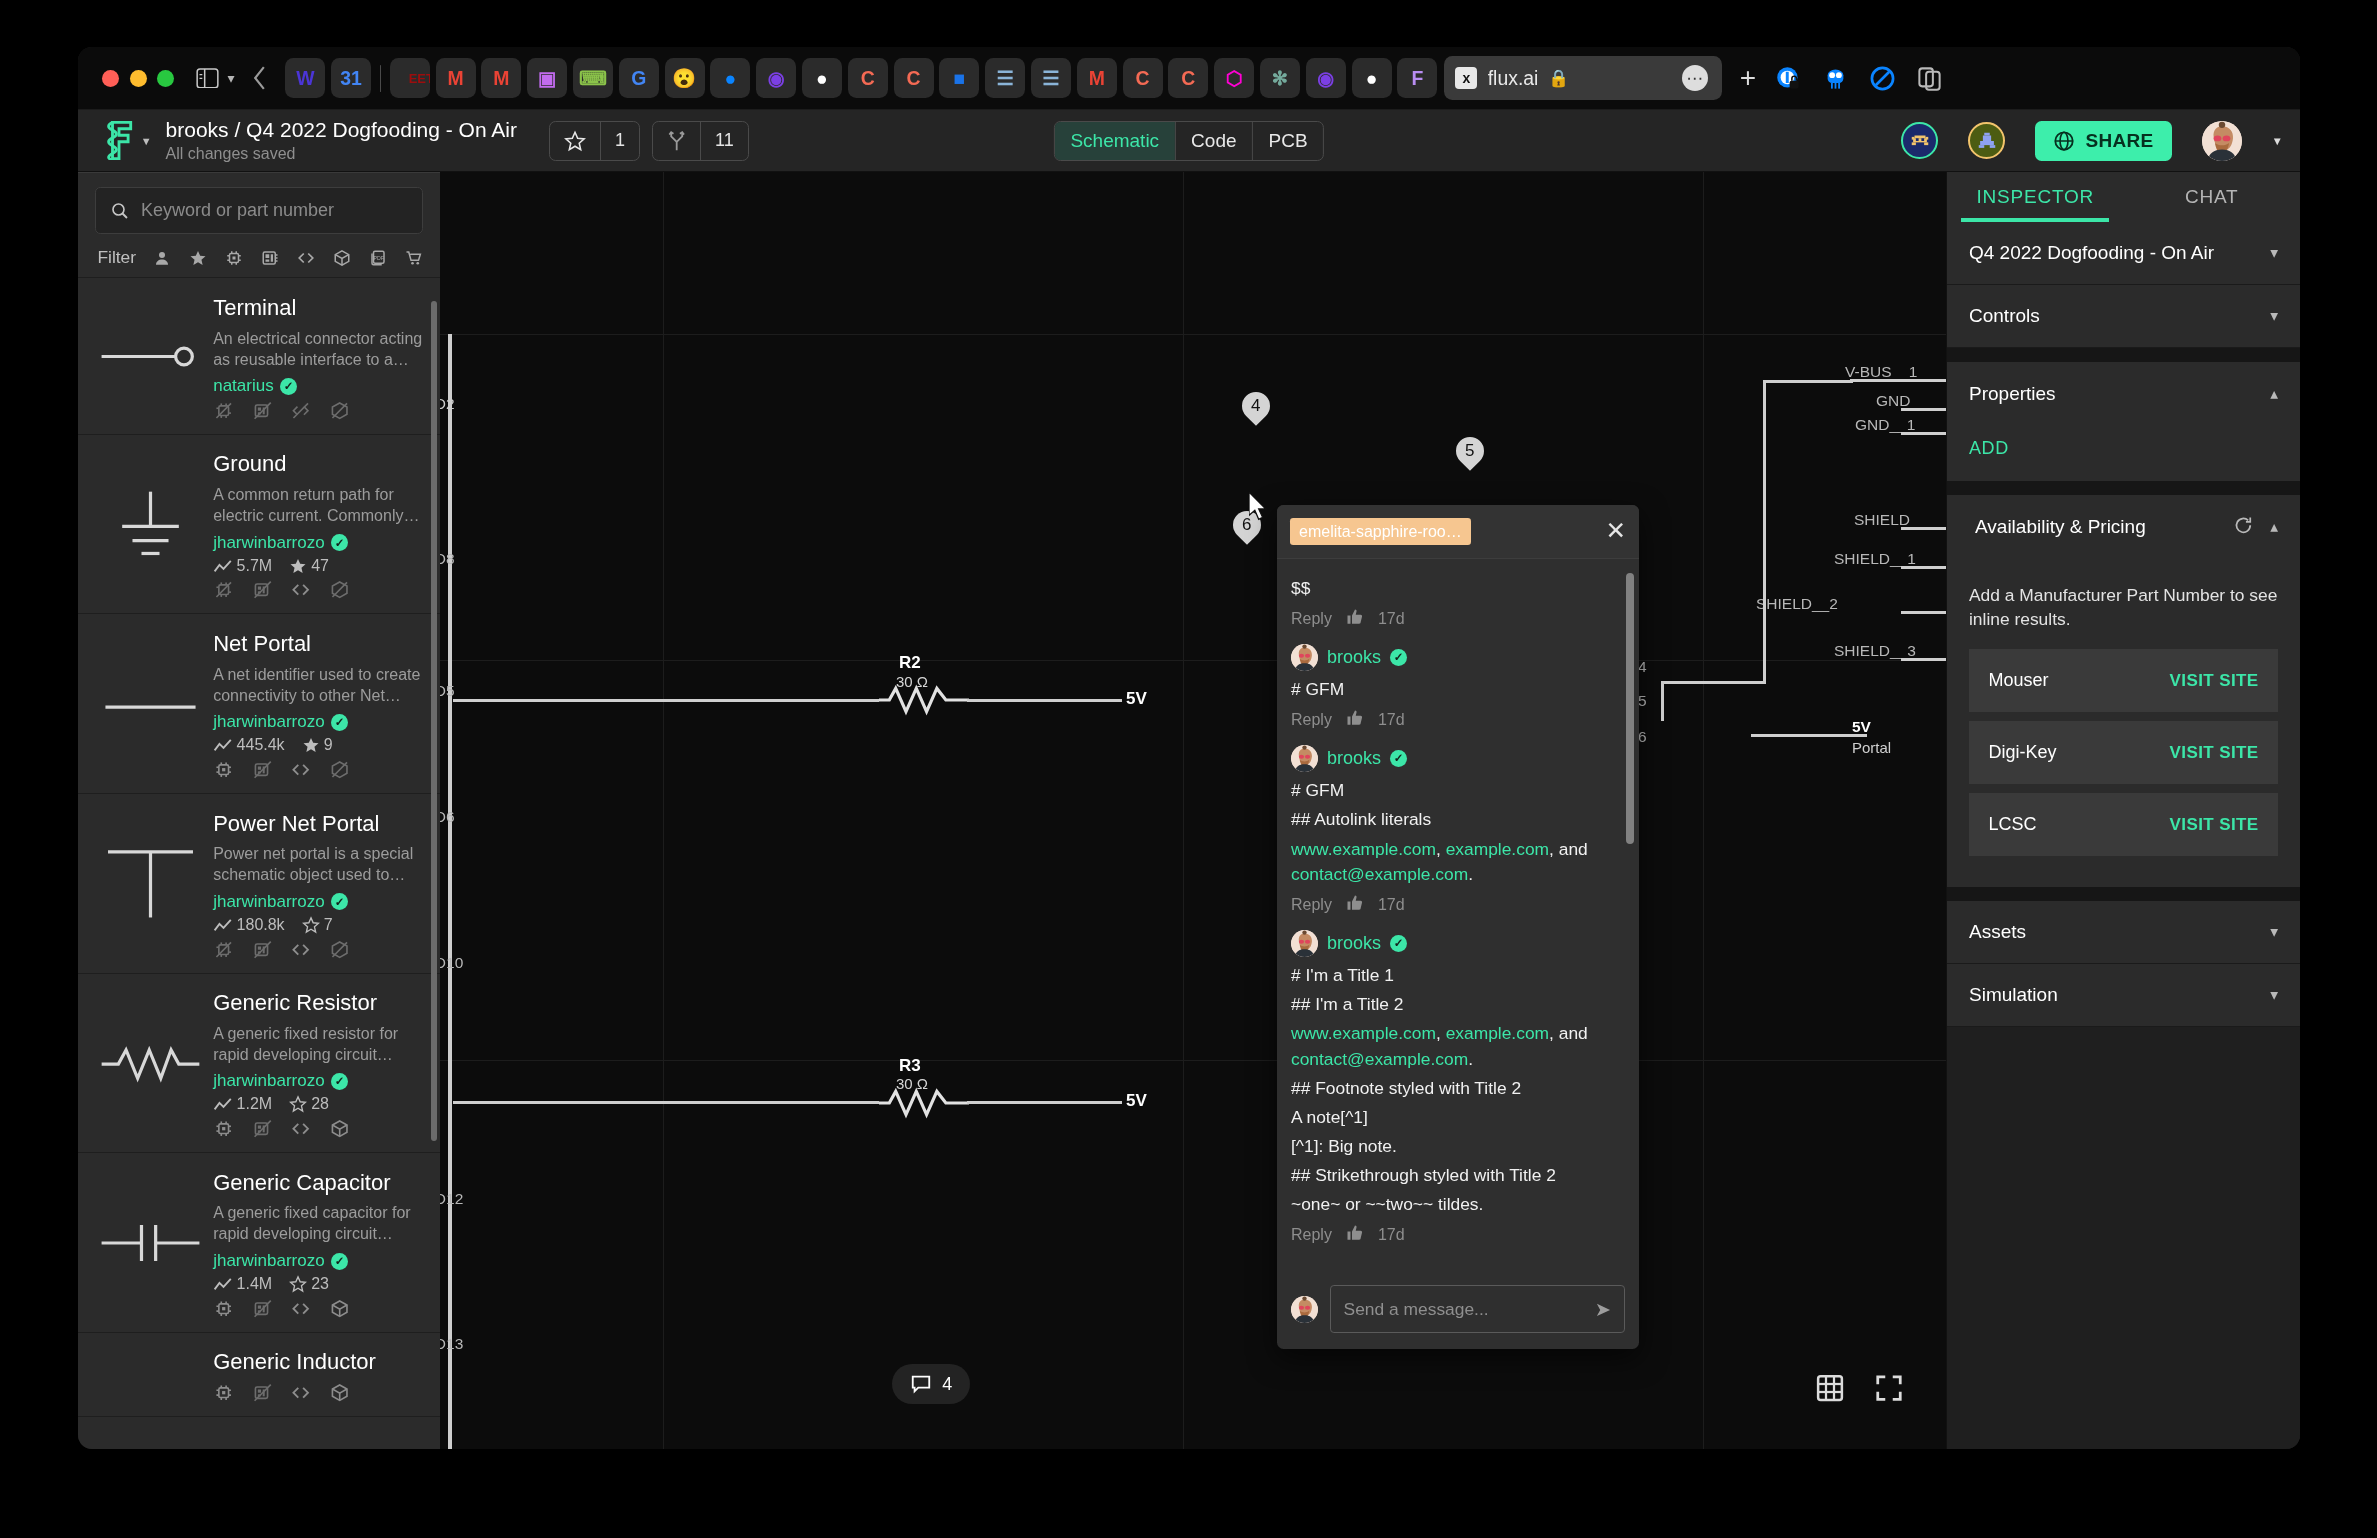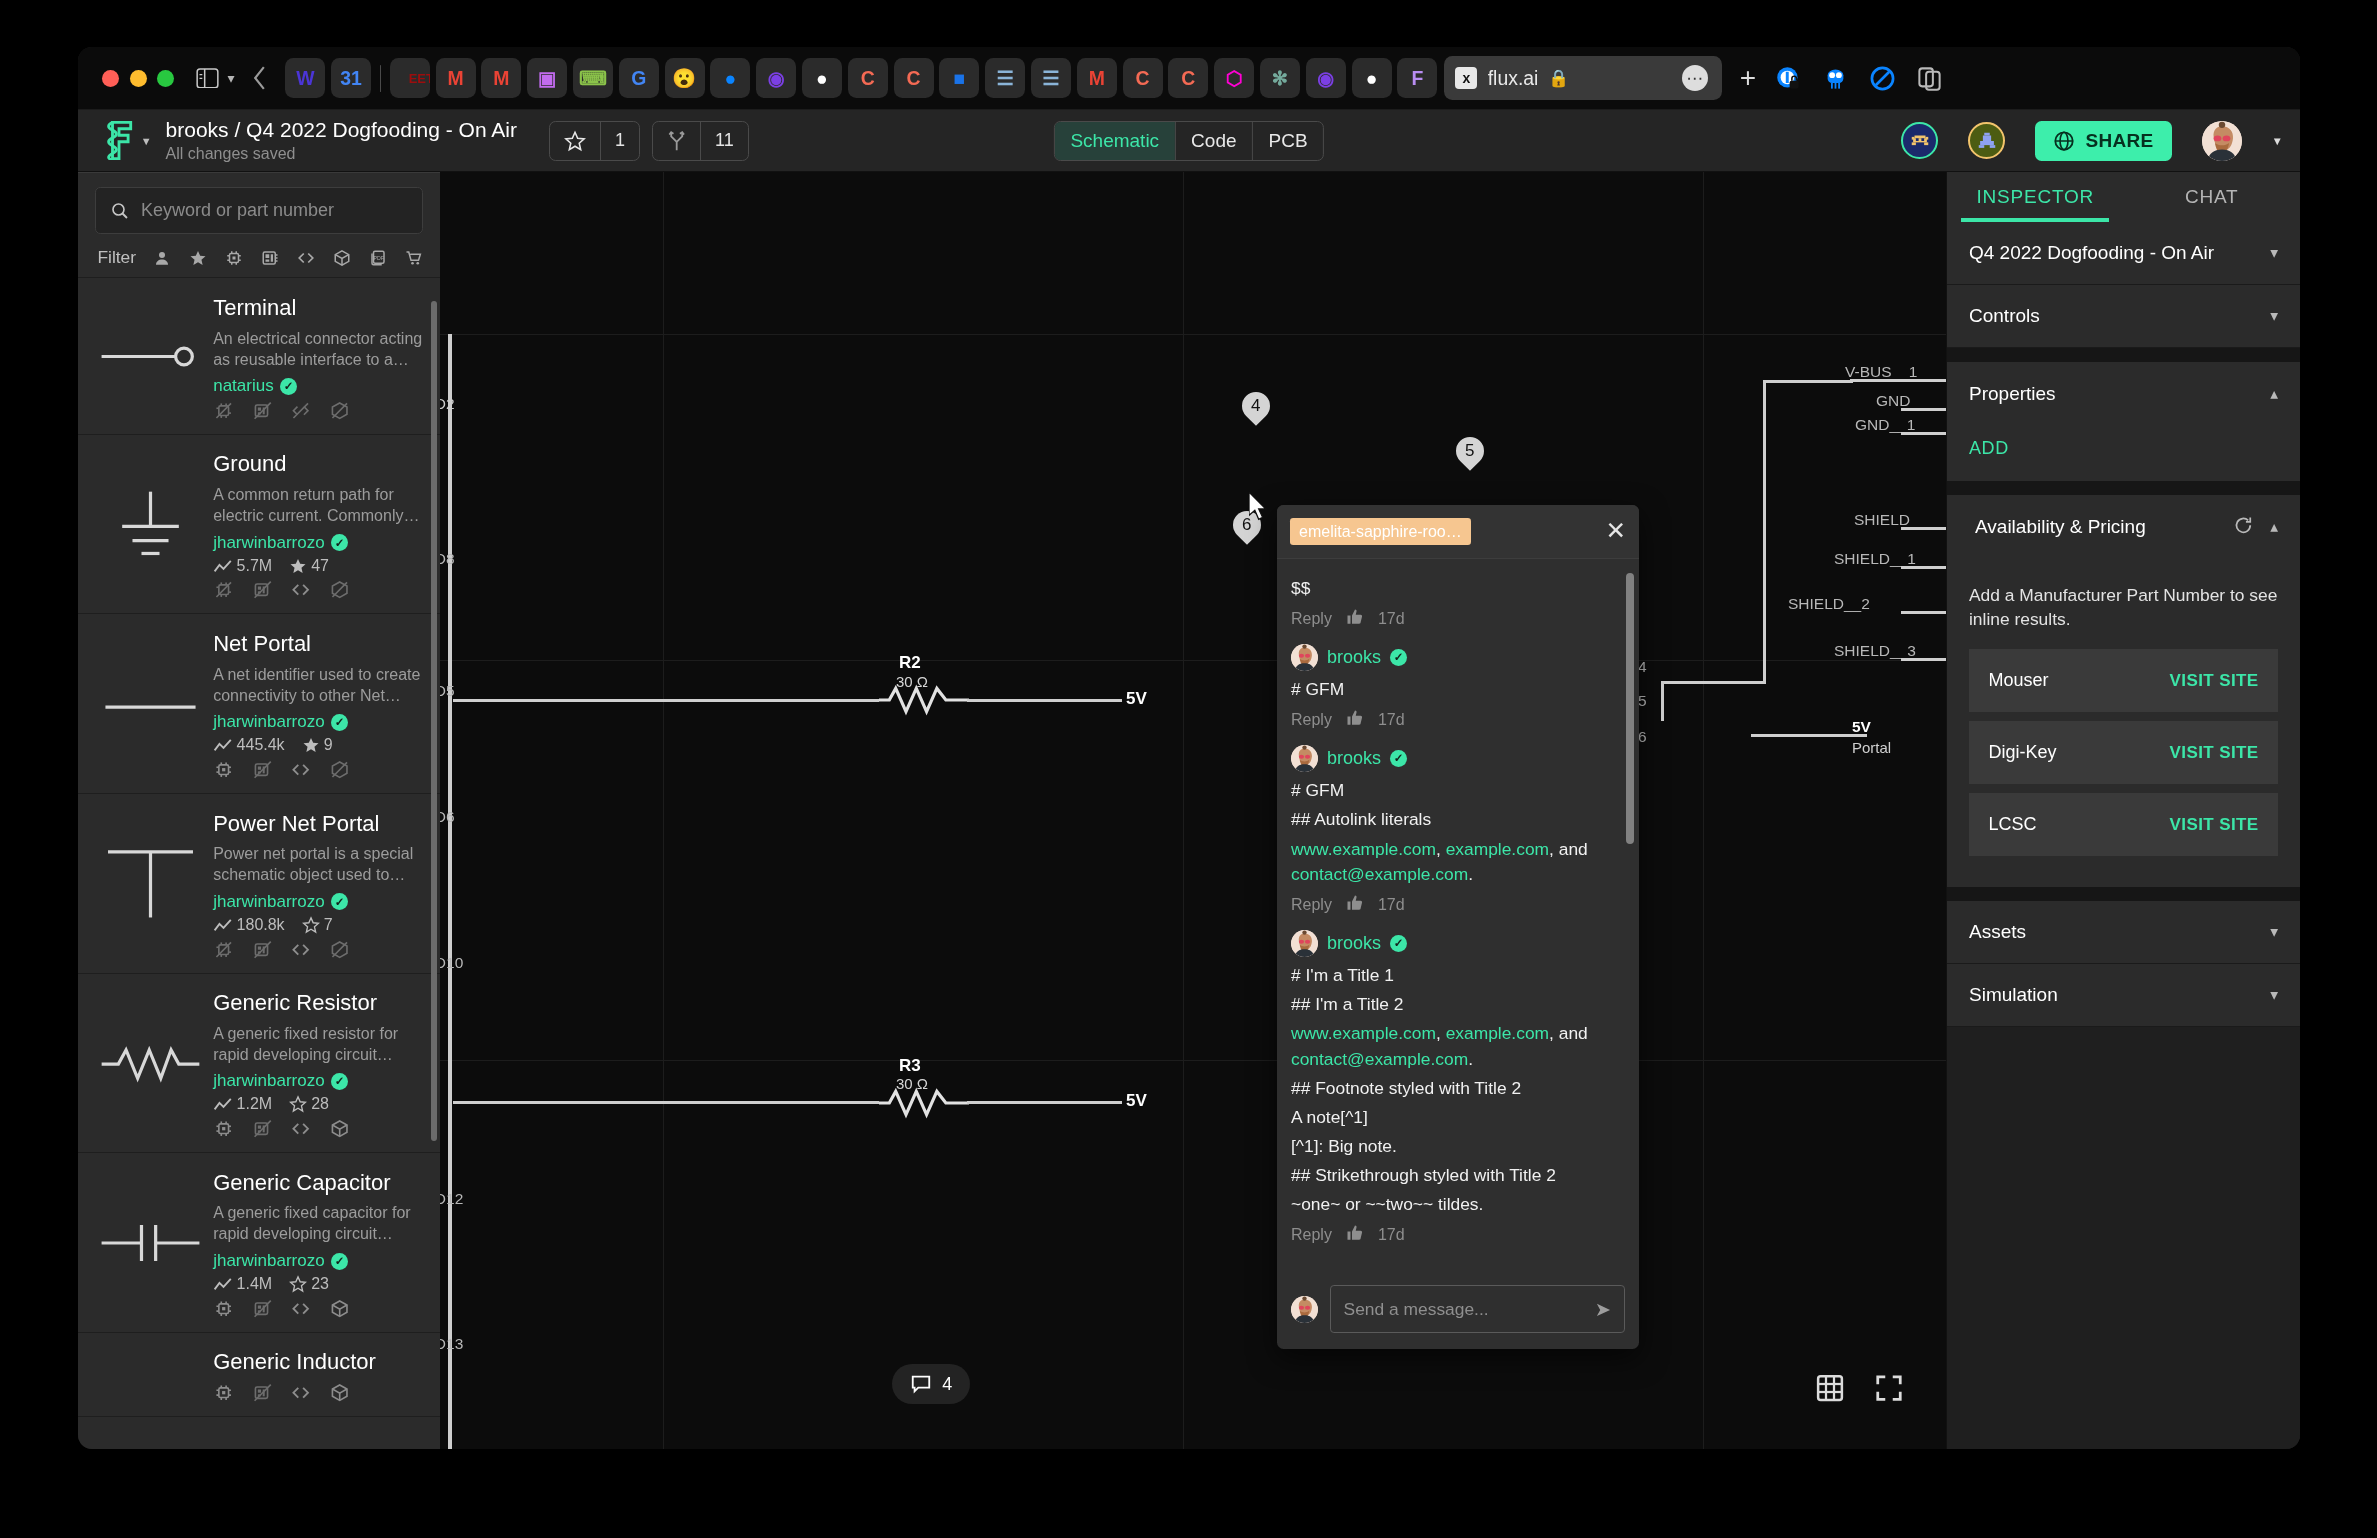--- a/index.html
+++ b/index.html
@@ -970,21 +970,21 @@
       <div class="pinlabel" style="left:1405px; top:191px;">V-BUS__1</div>
       <div class="wire" style="left:1410px; top:207px; width:110px; height:2.6px;"></div>
       <div class="pinlabel" style="left:1436px; top:220px;">GND</div>
       <div class="wire" style="left:1461px; top:236px; width:58px; height:2.6px;"></div>
       <div class="pinlabel" style="left:1415px; top:244px;">GND__1</div>
       <div class="wire" style="left:1461px; top:260px; width:58px; height:2.6px;"></div>
       <div class="pinlabel" style="left:1414px; top:339px;">SHIELD</div>
       <div class="wire" style="left:1461px; top:355px; width:58px; height:2.6px;"></div>
       <div class="pinlabel" style="left:1394px; top:378px;">SHIELD__1</div>
       <div class="wire" style="left:1461px; top:394px; width:58px; height:2.6px;"></div>
-      <div class="pinlabel" style="left:1316px; top:423px;margin-left:32px;">SHIELD__2</div>
+      <div class="pinlabel" style="left:1316px; top:423px;">SHIELD__2</div>
       <div class="wire" style="left:1461px; top:439px; width:58px; height:2.6px;"></div>
       <div class="pinlabel" style="left:1394px; top:470px;">SHIELD__3</div>
       <div class="wire" style="left:1461px; top:486px; width:58px; height:2.6px;"></div>
 
       <div class="wire" style="left:1323px; top:208px; width:90px; height:2.6px;"></div>
       <div class="wire" style="left:1323px; top:208px; width:2.6px; height:304px;"></div>
       <div class="wire" style="left:1221px; top:509px; width:105px; height:2.6px;"></div>
       <div class="wire" style="left:1221px; top:509px; width:2.6px; height:40px;"></div>
 
       <div class="wire" style="left:1311px; top:562px; width:116px; height:3.2px;"></div>

